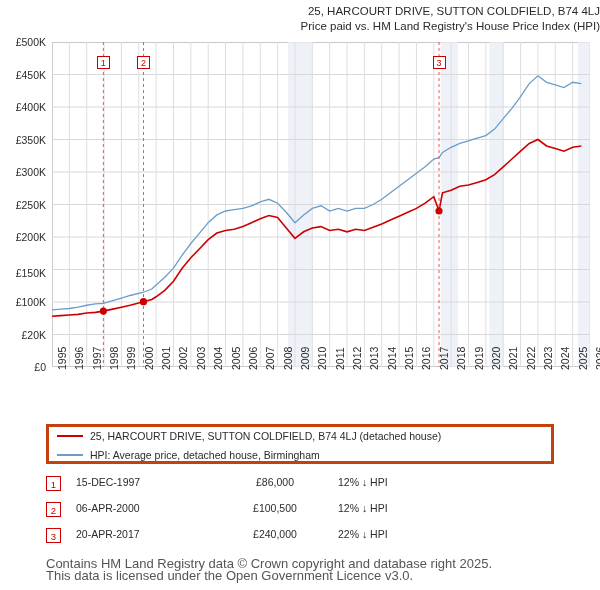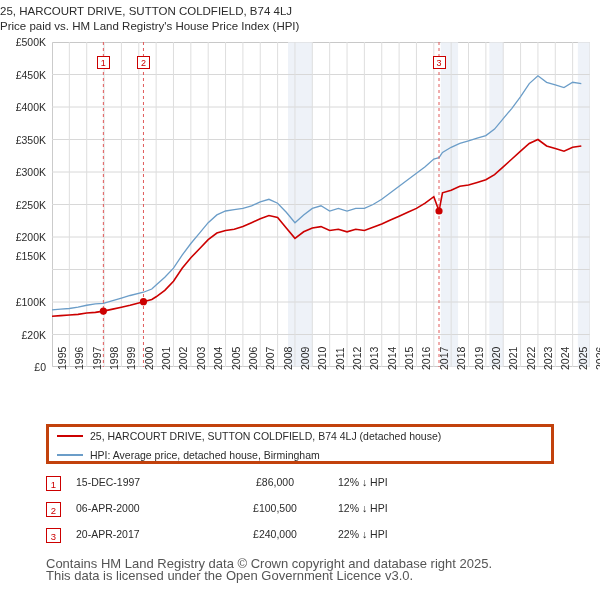--- a/index.html
+++ b/index.html
@@ -17,21 +17,21 @@
   .page {
     position: relative;
     width: 600px;
     height: 590px;
   }
   .title-block {
     position: absolute;
     top: 4px;
     left: 0;
     width: 600px;
-    text-align: left;
+    text-align: right;
   }
   .title-line {
     font-size: 11.5px;
     color: #2b2b2b;
     line-height: 15px;
   }
   
   .plot-wrap {
     position: absolute;
     left: 52px;
@@ -194,21 +194,21 @@
 
   <div class="title-block">
     <div class="title-line">25, HARCOURT DRIVE, SUTTON COLDFIELD, B74 4LJ</div>
     <div class="title-line">Price paid vs. HM Land Registry's House Price Index (HPI)</div>
   </div>
 
   <div class="y-labels" id="y-labels">
       <div class="y-label" style="top: 325px;">£0</div>
       <div class="y-label" style="top: 292.5px;">£20K</div>
       <div class="y-label" style="top: 260px;">£100K</div>
-      <div class="y-label" style="top: 214px; text-align: right;">£150K</div>
+      <div class="y-label" style="top: 231px; text-align: right;">£150K</div>
       <div class="y-label" style="top: 195px;">£200K</div>
       <div class="y-label" style="top: 162.5px;">£250K</div>
       <div class="y-label" style="top: 130px;">£300K</div>
       <div class="y-label" style="top: 97.5px;">£350K</div>
       <div class="y-label" style="top: 65px;">£400K</div>
       <div class="y-label" style="top: 32.5px;">£450K</div>
       <div class="y-label" style="top: 0px;">£500K</div>
     </div>
 
   <div class="plot-wrap">

